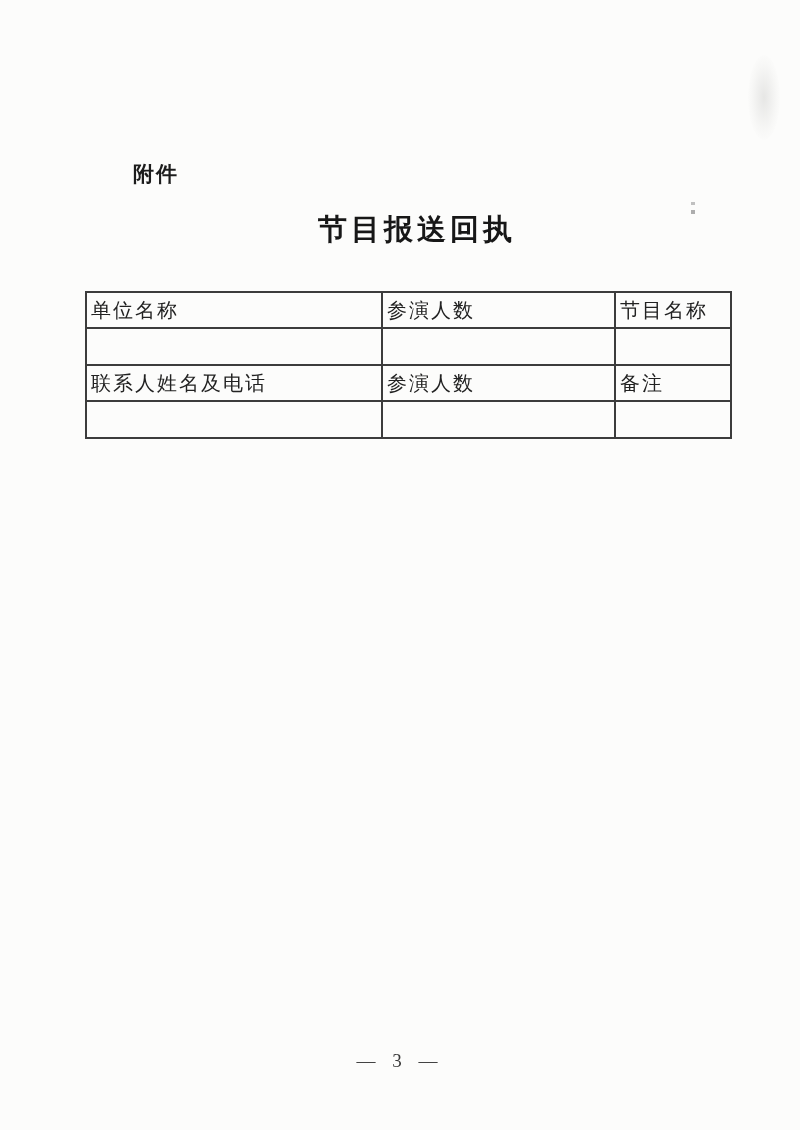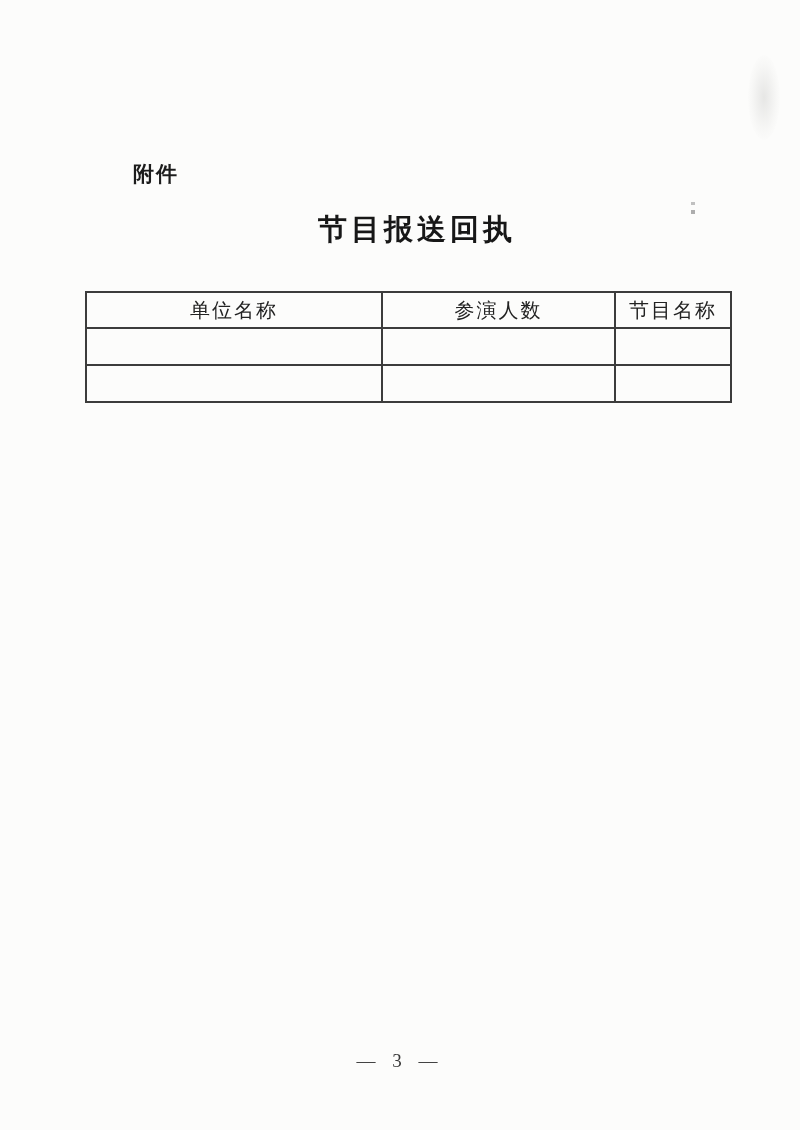--- a/index.html
+++ b/index.html
@@ -52,21 +52,21 @@
     position: absolute;
     left: 85px;
     top: 291px;
     width: 645px;
     border-collapse: collapse;
     table-layout: fixed;
   }
   .form-table td {
     border: 2px solid #3c3c3c;
     height: 36px;
-    text-align: center;
+    text-align: left;
     vertical-align: middle;
     font-family: "Liberation Serif", "DejaVu Serif", serif;
     font-size: 20px;
     letter-spacing: 2px;
     color: #222;
     padding: 2px 4px;
   }
   .form-table td.blank-cell { height: 37px; }
   .col-unit    { width: 296px; }
   .col-program { width: 233px; }
@@ -130,20 +130,25 @@
         <td>单位名称</td>
         <td>参演人数</td>
         <td>节目名称</td>
       </tr>
       <tr>
         <td class="blank-cell"></td>
         <td class="blank-cell"></td>
         <td class="blank-cell"></td>
       </tr>
       <tr>
+        <td>联系人姓名及电话</td>
+        <td>参演人数</td>
+        <td>备注</td>
+      </tr>
+      <tr>
         <td class="blank-cell"></td>
         <td class="blank-cell"></td>
         <td class="blank-cell"></td>
       </tr>
     </tbody>
   </table>
 
   <div class="page-number">— 3 —</div>
 
 </div>

